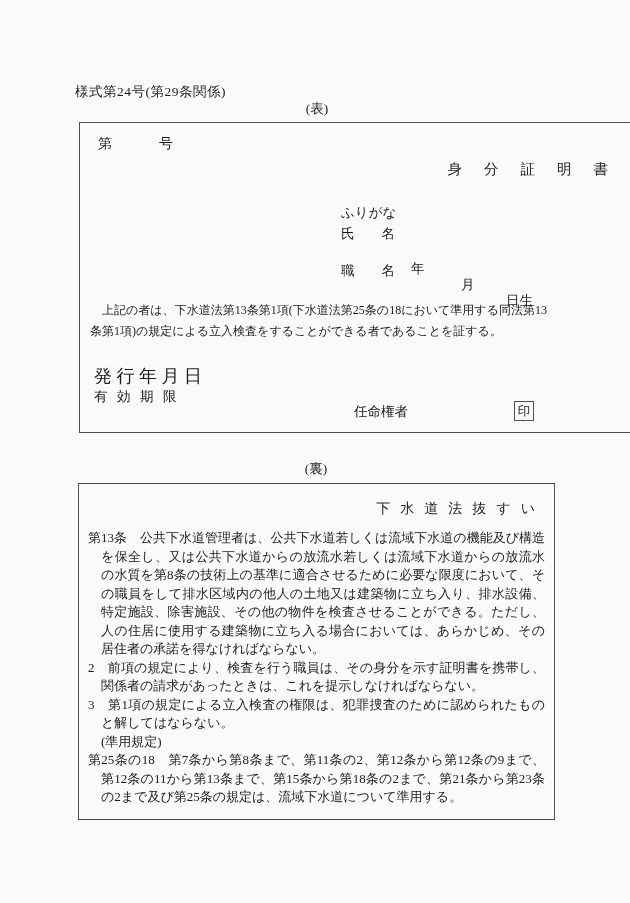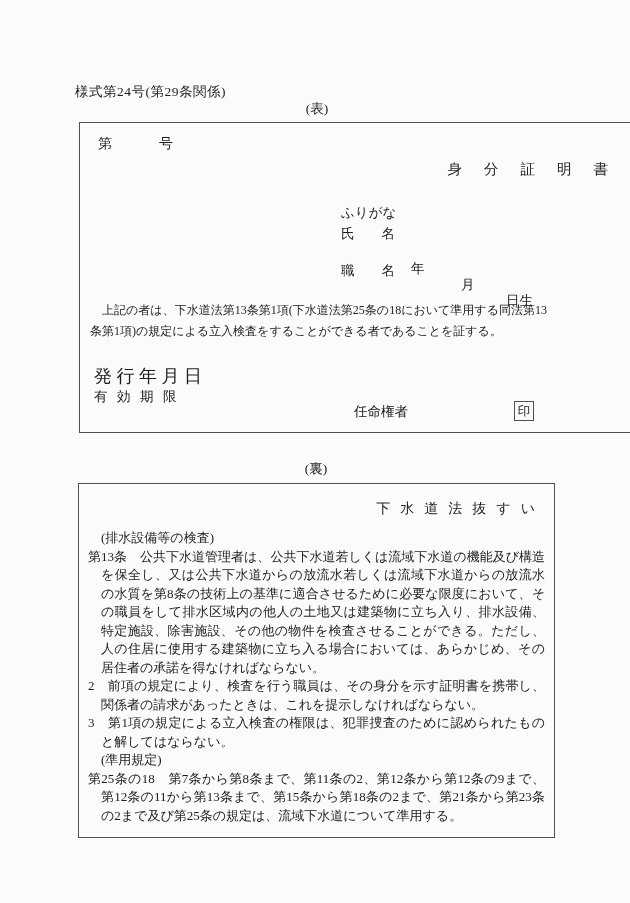--- a/index.html
+++ b/index.html
@@ -110,21 +110,20 @@
     <div class="seal-box">
       <span>印</span>
     </div>
   </div>
 
   <div class="side-label back">(裏)</div>
 
   <div class="back-box">
     <div class="back-title">下水道法抜すい</div>
     <div class="law">
-      <p class="p-indent">(排水設備等の検査)</p>
       <p class="p-hang">第13条　公共下水道管理者は、公共下水道若しくは流域下水道の機能及び構造を保全し、又は公共下水道からの放流水若しくは流域下水道からの放流水の水質を第8条の技術上の基準に適合させるために必要な限度において、その職員をして排水区域内の他人の土地又は建築物に立ち入り、排水設備、特定施設、除害施設、その他の物件を検査させることができる。ただし、人の住居に使用する建築物に立ち入る場合においては、あらかじめ、その居住者の承諾を得なければならない。</p>
       <p class="p-hang">2　前項の規定により、検査を行う職員は、その身分を示す証明書を携帯し、関係者の請求があったときは、これを提示しなければならない。</p>
       <p class="p-hang">3　第1項の規定による立入検査の権限は、犯罪捜査のために認められたものと解してはならない。</p>
       <p class="p-indent">(準用規定)</p>
       <p class="p-hang">第25条の18　第7条から第8条まで、第11条の2、第12条から第12条の9まで、第12条の11から第13条まで、第15条から第18条の2まで、第21条から第23条の2まで及び第25条の規定は、流域下水道について準用する。</p>
     </div>
   </div>
 
 </div>
 

